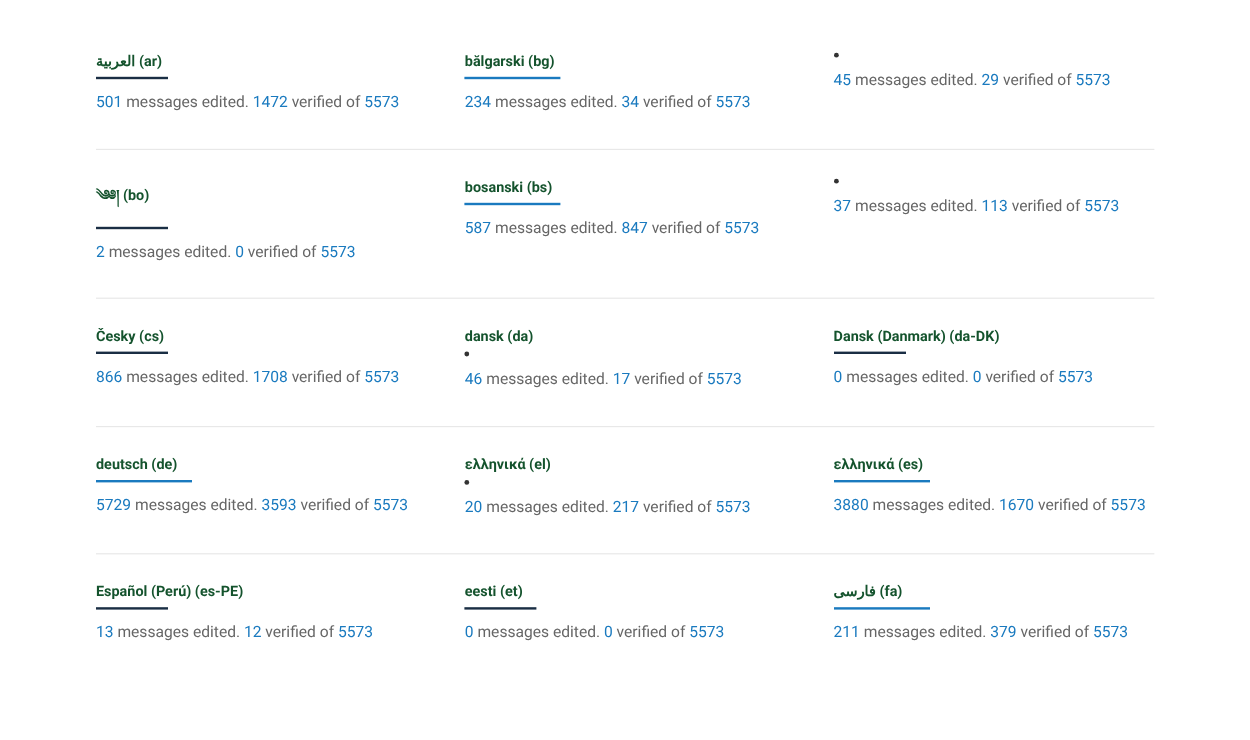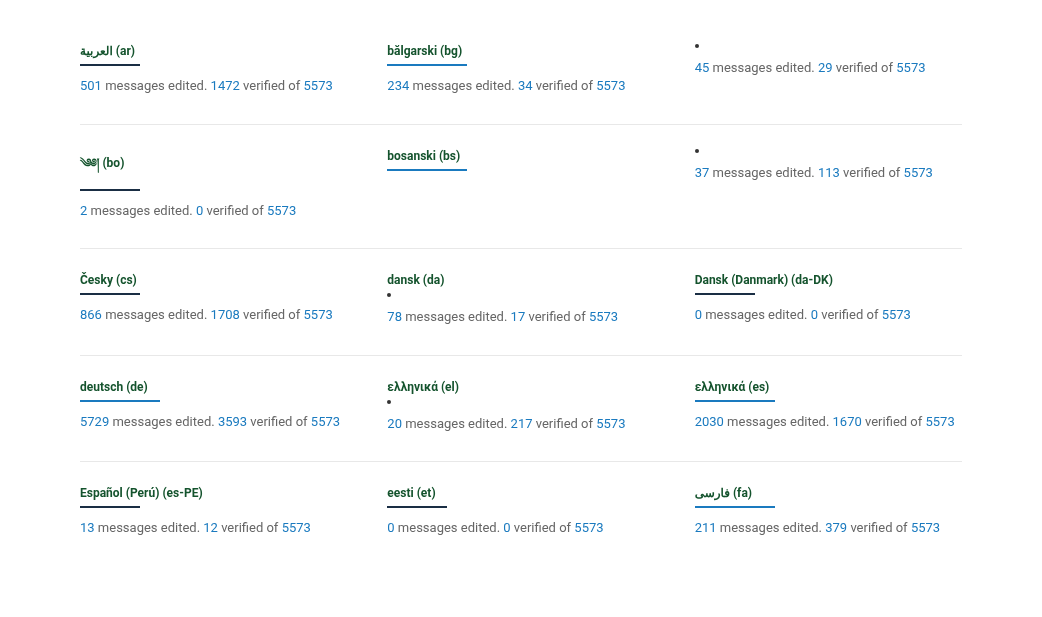--- a/index.html
+++ b/index.html
@@ -90,56 +90,57 @@
     </div>
     <div class="row-divider"></div>
     <div class="lang-card">
       <span class="lang-title">༄༅། (bo)</span>
       <div class="lang-underline"></div>
       <div class="lang-stats"><span class="highlight">2</span> messages edited. <span class="highlight">0</span> verified of <span class="highlight">5573</span></div>
     </div>
     <div class="lang-card">
       <span class="lang-title">bosanski (bs)</span>
       <div class="lang-underline accent"></div>
+      <div class="lang-stats"><span class="highlight">587</span> messages edited. <span class="highlight">847</span> verified of <span class="highlight">5573</span></div>
     </div>
     <div class="lang-card">
       <div class="lang-underline dot"></div>
       <div class="lang-stats"><span class="highlight">37</span> messages edited. <span class="highlight">113</span> verified of <span class="highlight">5573</span></div>
     </div>
     <div class="row-divider"></div>
     <div class="lang-card">
       <span class="lang-title">Česky (cs)</span>
       <div class="lang-underline"></div>
       <div class="lang-stats"><span class="highlight">866</span> messages edited. <span class="highlight">1708</span> verified of <span class="highlight">5573</span></div>
     </div>
     <div class="lang-card">
       <span class="lang-title">dansk (da)</span>
       <div class="lang-underline dot"></div>
-      <div class="lang-stats"><span class="highlight">78</span> messages edited. <span class="highlight">17</span> verified of <span class="highlight">5573</span></div>
+      <div class="lang-stats"><span class="highlight">46</span> messages edited. <span class="highlight">17</span> verified of <span class="highlight">5573</span></div>
     </div>
     <div class="lang-card">
       <span class="lang-title">Dansk (Danmark) (da-DK)</span>
       <div class="lang-underline"></div>
       <div class="lang-stats"><span class="highlight">0</span> messages edited. <span class="highlight">0</span> verified of <span class="highlight">5573</span></div>
     </div>
     <div class="row-divider"></div>
     <div class="lang-card">
       <span class="lang-title">deutsch (de)</span>
       <div class="lang-underline accent"></div>
       <div class="lang-stats"><span class="highlight">5729</span> messages edited. <span class="highlight">3593</span> verified of <span class="highlight">5573</span></div>
     </div>
     <div class="lang-card">
       <span class="lang-title">ελληνικά (el)</span>
       <div class="lang-underline dot"></div>
       <div class="lang-stats"><span class="highlight">20</span> messages edited. <span class="highlight">217</span> verified of <span class="highlight">5573</span></div>
     </div>
     <div class="lang-card">
       <span class="lang-title">ελληνικά (es)</span>
       <div class="lang-underline accent"></div>
-      <div class="lang-stats"><span class="highlight">2030</span> messages edited. <span class="highlight">1670</span> verified of <span class="highlight">5573</span></div>
+      <div class="lang-stats"><span class="highlight">3880</span> messages edited. <span class="highlight">1670</span> verified of <span class="highlight">5573</span></div>
     </div>
     <div class="row-divider"></div>
     <div class="lang-card">
       <span class="lang-title">Español (Perú) (es-PE)</span>
       <div class="lang-underline"></div>
       <div class="lang-stats"><span class="highlight">13</span> messages edited. <span class="highlight">12</span> verified of <span class="highlight">5573</span></div>
     </div>
     <div class="lang-card">
       <span class="lang-title">eesti (et)</span>
       <div class="lang-underline"></div>

